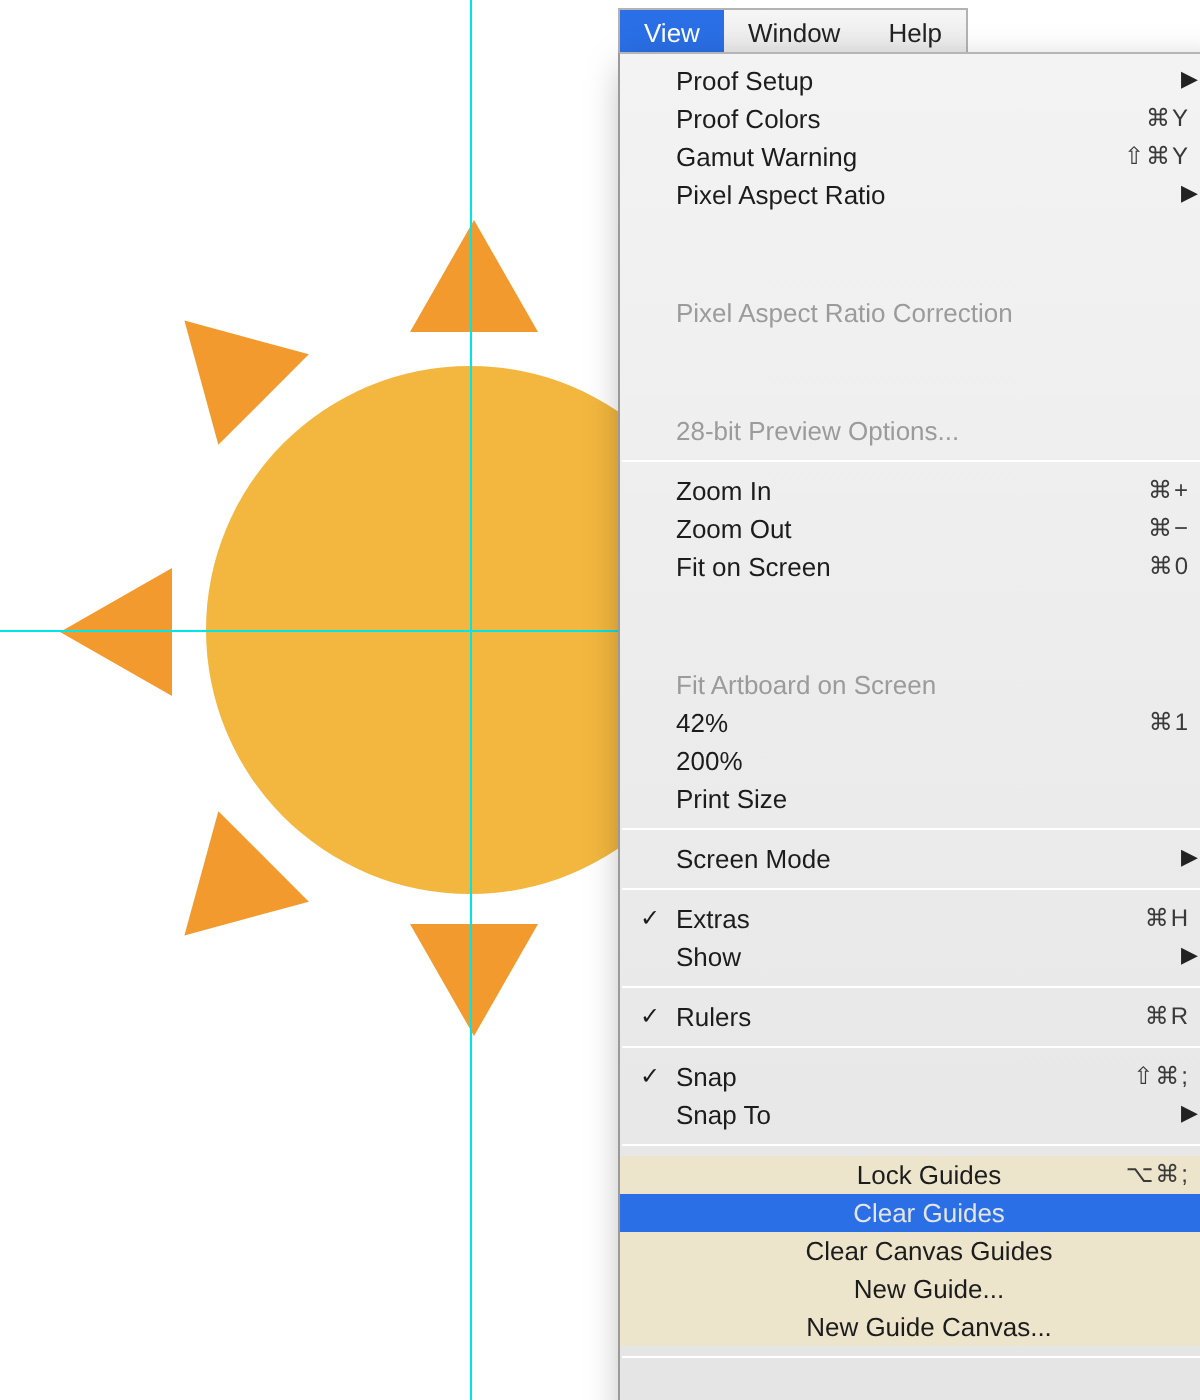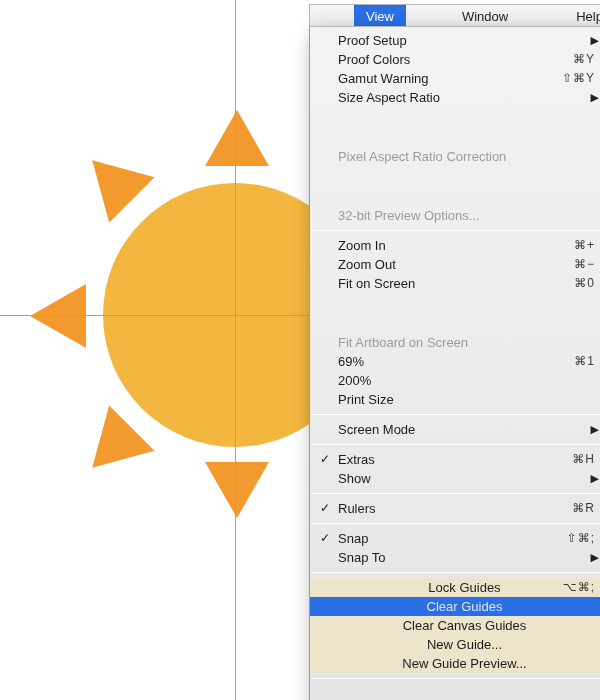--- a/index.html
+++ b/index.html
@@ -50,21 +50,20 @@
     align-items: stretch;
     background: linear-gradient(#f6f6f6,#eaeaea);
     border: 1px solid #b3b3b3;
     border-bottom: none;
   }
   .menubar .m-item {
     padding: 2px 12px 3px;
     line-height: 20px;
     color: #222;
     font-size: 13px;
-    margin-left: 44px;
   }
   .menubar .m-item.sel {
     background: #2a6fe6;
     color: #fff;
   }
   .dropdown {
     position: absolute;
     left: 309px; top: 26px;
     width: 301px;
     background: linear-gradient(#f3f3f3,#e4e4e4);
@@ -137,31 +136,31 @@
   <div class="m-item sel">View</div>
   <div class="m-item">Window</div>
   <div class="m-item">Help</div>
 </div>
 
 <div class="dropdown" id="dropdown">
     <div>
       <div class="row"><span>Proof Setup</span><span class="arr">▶</span></div>
       <div class="row"><span>Proof Colors</span><span class="sc">⌘Y</span></div>
       <div class="row"><span>Gamut Warning</span><span class="sc">⇧⌘Y</span></div>
-      <div class="row"><span>Size Aspect Ratio</span><span class="arr">▶</span></div>
+      <div class="row"><span>Pixel Aspect Ratio</span><span class="arr">▶</span></div>
       <div class="row disabled"><span>Pixel Aspect Ratio Correction</span></div>
-      <div class="row disabled"><span>32-bit Preview Options...</span></div>
+      <div class="row disabled"><span>28-bit Preview Options...</span></div>
     </div>
     <div class="sep"></div>
     <div>
       <div class="row"><span>Zoom In</span><span class="sc">⌘+</span></div>
       <div class="row"><span>Zoom Out</span><span class="sc">⌘−</span></div>
       <div class="row"><span>Fit on Screen</span><span class="sc">⌘0</span></div>
       <div class="row disabled"><span>Fit Artboard on Screen</span></div>
-      <div class="row"><span>69%</span><span class="sc">⌘1</span></div>
+      <div class="row"><span>42%</span><span class="sc">⌘1</span></div>
       <div class="row"><span>200%</span></div>
       <div class="row"><span>Print Size</span></div>
     </div>
     <div class="sep"></div>
     <div>
       <div class="row"><span>Screen Mode</span><span class="arr">▶</span></div>
     </div>
     <div class="sep"></div>
     <div>
       <div class="row"><span class="chk">✓</span><span>Extras</span><span class="sc">⌘H</span></div>
@@ -175,19 +174,19 @@
     <div>
       <div class="row"><span class="chk">✓</span><span>Snap</span><span class="sc">⇧⌘;</span></div>
       <div class="row"><span>Snap To</span><span class="arr">▶</span></div>
     </div>
     <div class="sep"></div>
     <div class="cream">
       <div class="row"><span>Lock Guides</span><span class="sc">⌥⌘;</span></div>
       <div class="row highlight"><span>Clear Guides</span></div>
       <div class="row"><span>Clear Canvas Guides</span></div>
       <div class="row"><span>New Guide...</span></div>
-      <div class="row"><span>New Guide Preview...</span></div>
+      <div class="row"><span>New Guide Canvas...</span></div>
     </div>
     <div class="sep"></div>
     <div class="cream">
       <div class="row disabled"><span>Clear Slices</span></div>
     </div>
   </div>
 
 </body></html>

